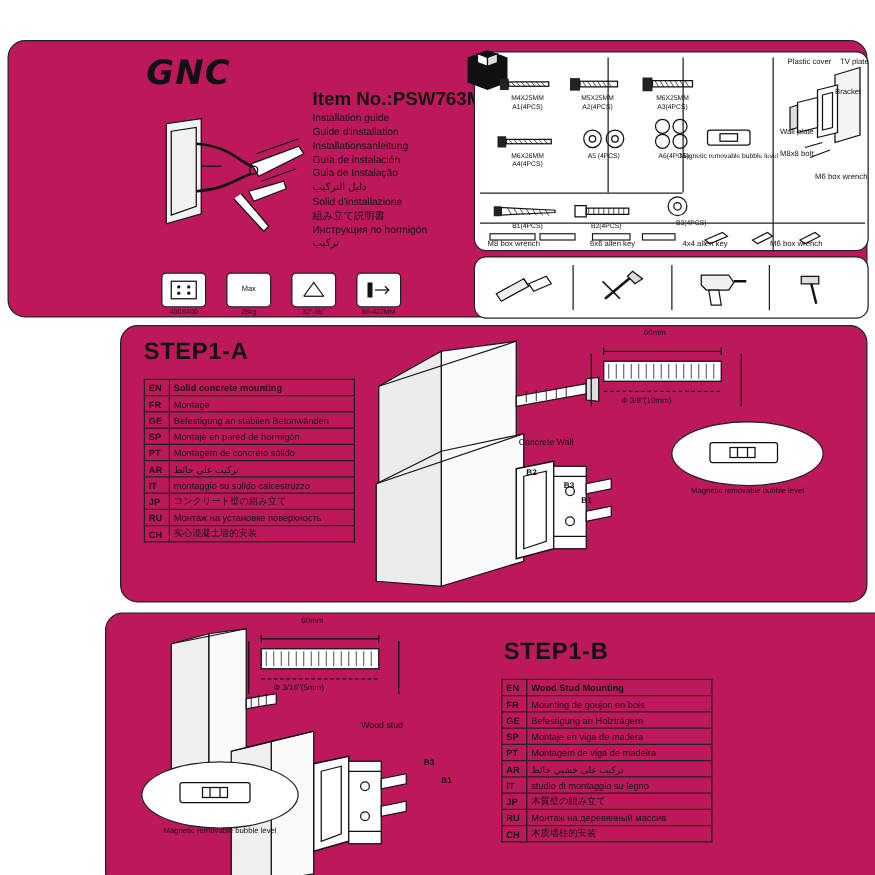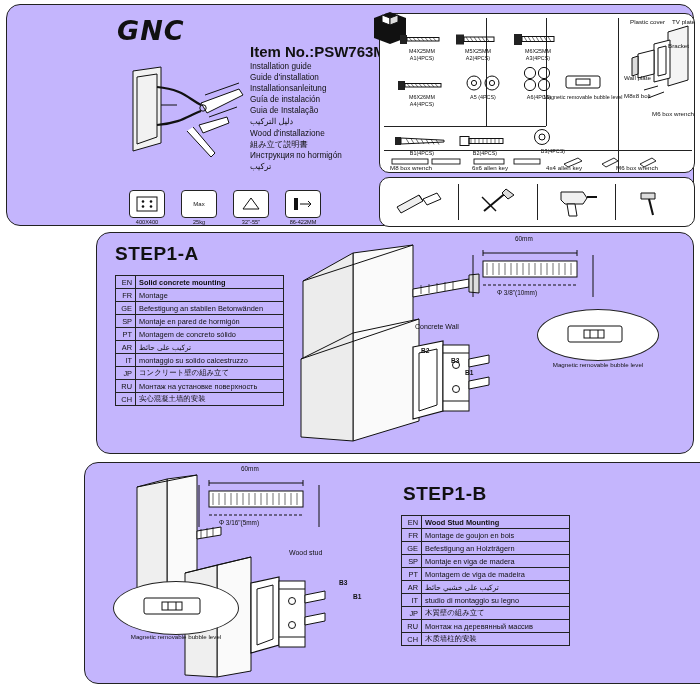--- a/index.html
+++ b/index.html
@@ -11,22 +11,23 @@
     overflow:hidden;
     position:relative;
   }
   .page{position:absolute;inset:0;}
 
   
   .panel{
     position:absolute;
     border:1px solid #222;
     border-radius:14px;
-    background:#c4b5fd;
+    background:#be185d;
     box-sizing:border-box;
+    margin-top:28px;
   }
 
   
   #header-panel{left:6px;top:4px;width:688px;height:222px;}
 
   .logo{
     position:absolute;left:110px;top:10px;
     font-family:"DejaVu Sans", sans-serif;
     font-weight:bold;font-style:italic;
     font-size:27px;letter-spacing:1px;color:#111;
@@ -88,21 +89,21 @@
   
   .lang-table{position:absolute;border-collapse:collapse;}
   .lang-table td{
     border:1px solid #222;
     font-size:7.4px;
     padding:1px 3px;
     height:13px;
     box-sizing:border-box;
     vertical-align:middle;
   }
-  .lang-table td.code{width:20px;text-align:right;font-weight:normal;font-size:7.4px;}
+  .lang-table td.code{width:20px;text-align:left;font-weight:bold;font-size:7.4px;}
   .lang-table td.txt{width:148px;}
   .lang-table td.txt.first{font-weight:bold;}
 
   
   .ellipse{
     position:absolute;border:1px solid #222;border-radius:50%;background:#fff;
   }
   .cap{position:absolute;font-size:6.2px;line-height:7.4px;text-align:center;white-space:nowrap;}
   .cap-left{text-align:left;}
   .dim{position:absolute;font-size:6.4px;white-space:nowrap;}
@@ -141,21 +142,21 @@
 
     <div class="item-no">Item No.:PSW763M</div>
 
     <div class="langlist">
       <div>Installation guide</div>
       <div>Guide d'installation</div>
       <div>Installationsanleitung</div>
       <div>Guía de instalación</div>
       <div>Guia de Instalação</div>
       <div>دليل التركيب</div>
-      <div>Wood d'installazione</div>
+      <div>Solid d'installazione</div>
       <div>組み立て説明書</div>
       <div>Инструкция по hormigón</div>
       <div>تركيب</div>
     </div>
 
     <div class="spec-row">
       <div class="spec-item">
         <div class="spec-box">
           <svg width="22" height="16" viewBox="0 0 22 16">
             <rect x="1" y="1" width="20" height="14" fill="none" stroke="#111"></rect>
@@ -501,21 +502,21 @@
     <div class="step-title" style="left:318px;top:20px;">STEP1-B</div>
 
     <table class="lang-table" style="left:316px;top:52px;">
       <tbody>
           <tr>
             <td class="code">EN</td>
             <td class="txt first">Wood Stud Mounting</td>
           </tr>
       <tr>
             <td class="code">FR</td>
-            <td class="txt">Montage de goujon en bois</td>
+            <td class="txt">Mounting de goujon en bois</td>
           </tr>
       <tr>
             <td class="code">GE</td>
             <td class="txt">Befestigung an Holzträgern</td>
           </tr>
       <tr>
             <td class="code">SP</td>
             <td class="txt">Montaje en viga de madera</td>
           </tr>
       <tr>

